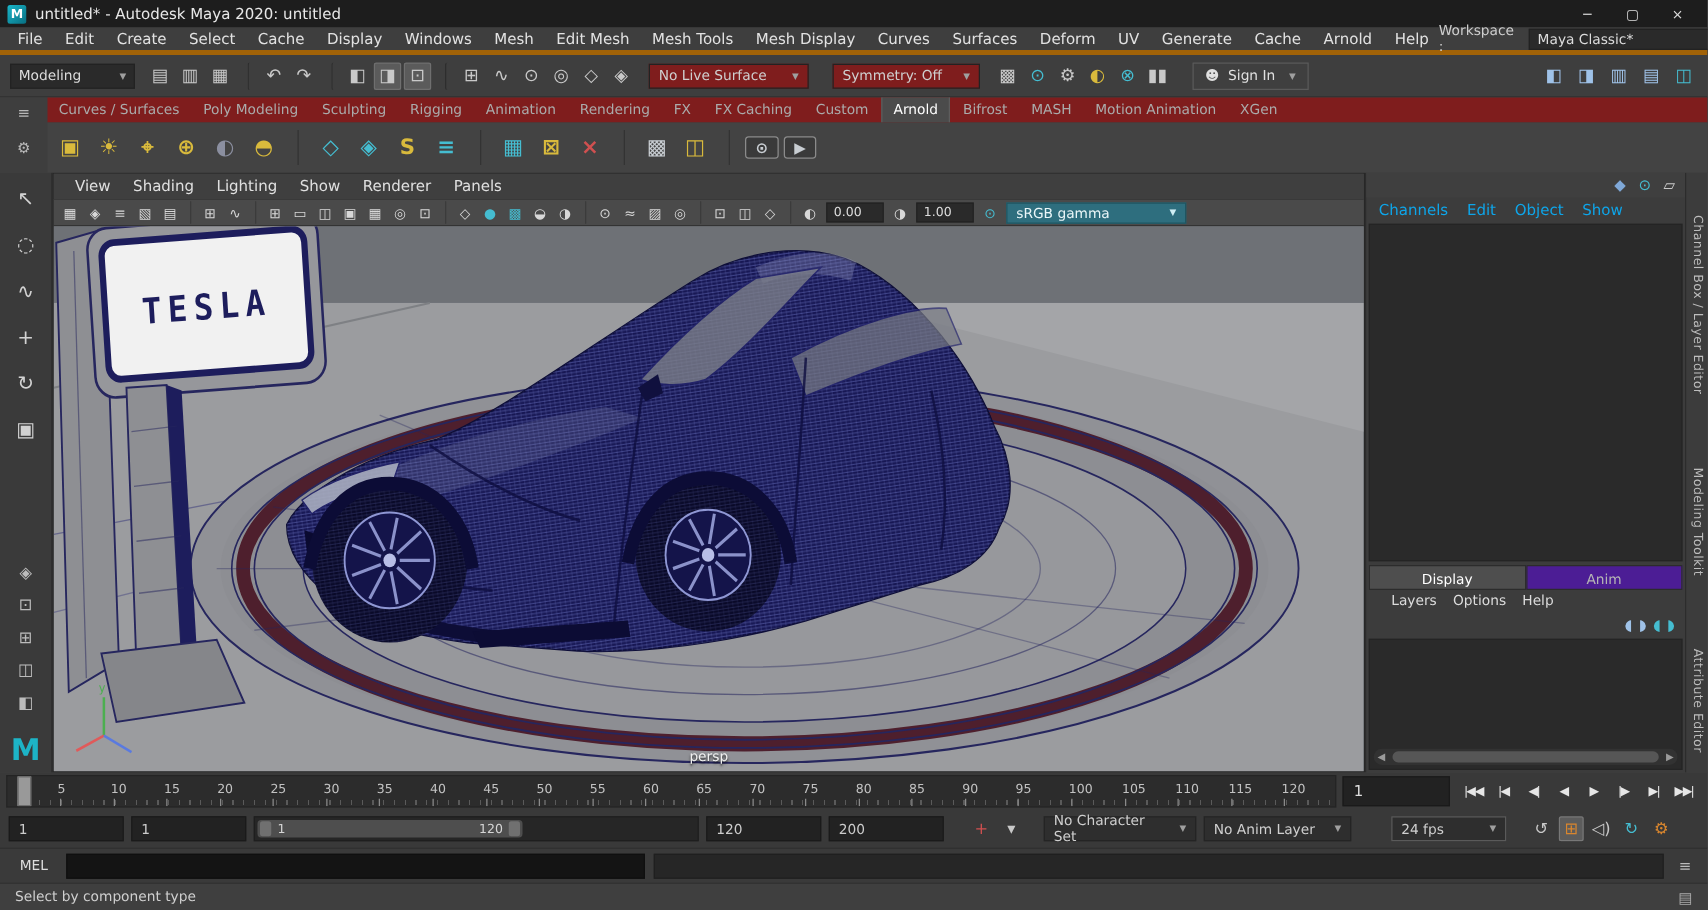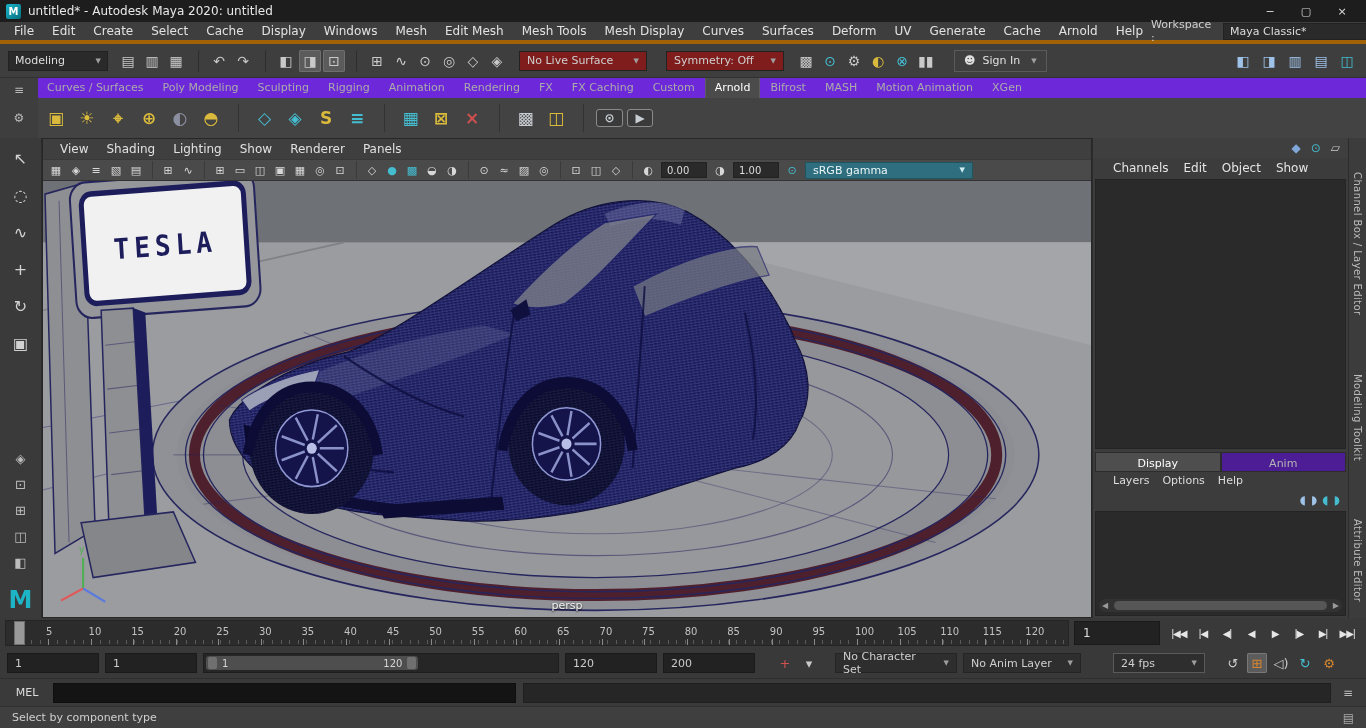--- a/index.html
+++ b/index.html
@@ -30,21 +30,21 @@
   .sl-icon.active{background:#5b5b5b;box-shadow:inset 0 0 0 1px #6f6f6f}
   .sl-field{height:20px;background:#7f1d1d;border:1px solid #222;color:#cfcfcf;display:flex;align-items:center;justify-content:space-between;padding:0 7px;font-size:11px;margin:0 8px}
   .sl-field.live{width:128px}
   .sl-field.sym{width:118px}
   .signin{height:22px;border:1px solid #5a5a5a;background:#3f3f3f;display:flex;align-items:center;gap:7px;padding:0 9px;margin-left:14px;font-size:11px;color:#e0e0e0}
   .right-icons{margin-left:auto;display:flex;gap:4px}
 
   
   .shelf{background:#3e3e3e;flex:none;position:relative;padding-left:38px}
   .shelf-left{position:absolute;left:5px;top:5px;width:28px;display:flex;flex-direction:column;align-items:center;gap:14px;color:#b9b9b9;font-size:12px}
-  .shelf-tabs{height:20px;background:#6d28d9;display:flex;align-items:flex-end;gap:1px;overflow:hidden}
+  .shelf-tabs{height:20px;background:#7f1d1d;display:flex;align-items:flex-end;gap:1px;overflow:hidden}
   .shelf-tab{padding:3px 9px 4px;font-size:11px;color:#ababab;white-space:nowrap}
   .shelf-tab.active{color:#fff;background:#4b4b4b;border:1px solid #5d5d5d;border-bottom:none}
   .shelf-body{height:40px;background:#434343;display:flex;align-items:center;gap:3px;padding:0 4px}
   .shelf-icon{width:28px;height:28px;display:flex;align-items:center;justify-content:center;font-size:17px;font-weight:bold}
   .shelf-icon.sep{border-left:1px solid #333;margin-left:10px;padding-left:12px;width:40px}
   .shelf-icon.boxed i{border:1px solid #8b8b8b;border-radius:3px;padding:1px 7px;font-size:12px;background:#3a3a3a}
 
   
   .main{flex:1;display:flex;min-height:0}
   .toolbox{width:42px;background:#3a3a3a;border-right:1px solid #2c2c2c;display:flex;flex-direction:column;align-items:center;padding:8px 0 6px;gap:12px;flex:none}
@@ -53,30 +53,30 @@
   .layout-icon{width:24px;height:20px;display:flex;align-items:center;justify-content:center;font-size:13px;color:#bcbcbc}
   .maya-logo{font-size:24px;font-weight:bold;color:#1db4c6;line-height:1;margin-top:4px}
 
   .viewport{flex:1;display:flex;flex-direction:column;min-width:0;border:1px solid #272727}
   .vp-menus{height:20px;background:#3f3f3f;display:flex;align-items:center;padding:0 8px;flex:none}
   .vp-menu{padding:1px 9px;font-size:12px;color:#e0e0e0;white-space:nowrap}
   .vp-toolbar{height:22px;background:#4a4a4a;border-top:1px solid #393939;border-bottom:1px solid #333;display:flex;align-items:center;padding:0 4px;gap:1px;flex:none;overflow:hidden}
   .vp-icon{width:18px;height:18px;display:flex;align-items:center;justify-content:center;font-size:11px;color:#d8d8d8}
   .vp-icon.sep{border-left:1px solid #3b3b3b;margin-left:5px;padding-left:6px;width:25px}
   .vp-field{width:46px;height:16px;background:#2a2a2a;border:1px solid #222;font-size:10px;color:#ddd;display:flex;align-items:center;padding:0 5px;margin:0 3px}
-  .vp-dropdown{width:168px;height:17px;background:#2e6e7e;border:1px solid #1f5561;display:flex;align-items:center;justify-content:space-between;padding:0 7px;font-size:11px;color:#eaf6f8;margin-left:3px}
+  .vp-dropdown{width:144px;height:17px;background:#2e6e7e;border:1px solid #1f5561;display:flex;align-items:center;justify-content:space-between;padding:0 7px;font-size:11px;color:#eaf6f8;margin-left:3px}
   .vp-canvas{flex:1;position:relative;background:#6e7176;overflow:hidden}
   .vp-canvas svg{position:absolute;inset:0;width:100%;height:100%}
   .persp-label{position:absolute;bottom:5px;left:50%;transform:translateX(-50%);color:#f2f2f2;font-size:11px;text-shadow:0 1px 2px rgba(0,0,0,.85)}
 
   
   .right-panel{width:256px;background:#3c3c3c;border-left:1px solid #2c2c2c;display:flex;flex-direction:column;flex:none}
   .cb-toolbar{height:20px;background:#3f3f3f;display:flex;justify-content:flex-end;align-items:center;gap:10px;padding:0 8px;flex:none}
   .cb-tool{font-size:12px}
-  .cb-menus{height:20px;display:flex;align-items:center;gap:15px;padding:0 20px;font-size:12px;color:#e5e5e5;flex:none}
+  .cb-menus{height:20px;display:flex;align-items:center;gap:15px;padding:0 10px;font-size:12px;color:#0ea5e9;flex:none}
   .cb-area{flex:2.6;background:#2a2a2a;border:1px solid #242424;margin:1px 2px;min-height:0}
   .layer-tabs{height:20px;display:flex;margin:2px 2px 0;flex:none}
   .layer-tab{flex:1;text-align:center;font-size:11px;color:#b5b5b5;background:#4c1d95;padding:4px 0;border:1px solid #2c2c2c}
   .layer-tab.active{background:#4e4e4e;color:#fff}
   .layer-menus{height:18px;display:flex;align-items:center;gap:13px;padding:0 20px;font-size:11px;color:#dcdcdc;flex:none}
   .layer-icons{height:20px;display:flex;justify-content:flex-end;align-items:center;gap:5px;padding:0 8px;flex:none}
   .layer-icon{font-size:12px}
   .layer-area{flex:1;background:#2a2a2a;border:1px solid #242424;margin:1px 2px 2px;position:relative;min-height:0}
   .hscroll{position:absolute;left:3px;right:3px;bottom:3px;height:13px;background:#323232;border-radius:7px;display:flex;align-items:center;justify-content:space-between;padding:0 3px}
   .hs-arrow{font-size:8px;color:#9a9a9a}

